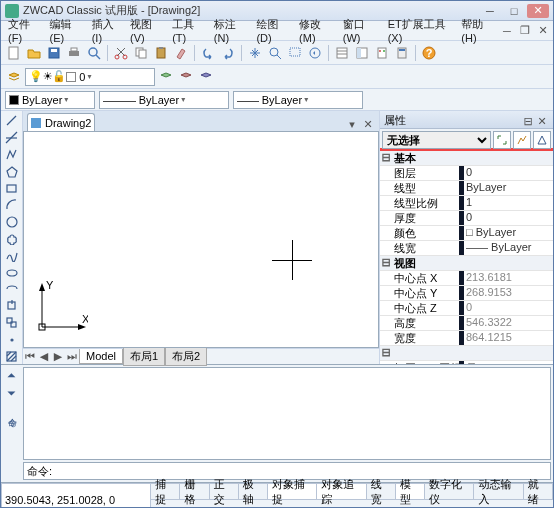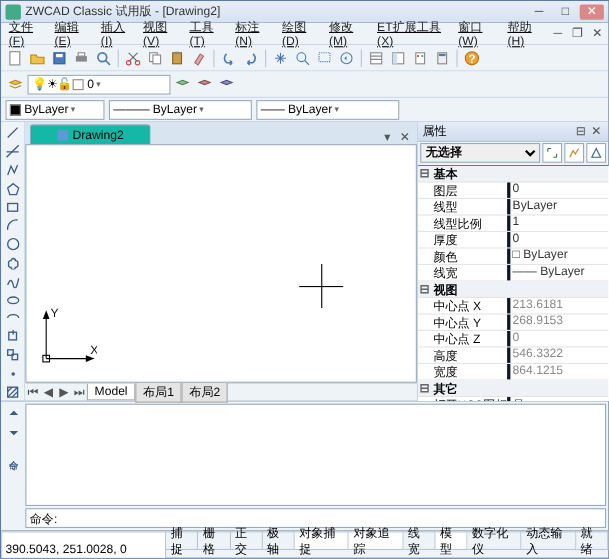--- a/index.html
+++ b/index.html
@@ -21,47 +21,47 @@
 .layerbar{height:22px;display:flex;align-items:center;padding:0 4px;gap:4px;background:#eef3f8;border-bottom:1px solid #cad6e8}
 .layerbox{height:18px;border:1px solid #9ab;background:#fff;display:flex;align-items:center;padding:0 3px;font-size:10px}
 .layerbox .swatch{width:10px;height:10px;border:1px solid #888;margin-right:3px}
 .layerbox .dd{margin-left:2px;font-size:8px;color:#666}
 .main{display:flex;height:253px}
 .lefttools{width:22px;background:#eef3f8;border-right:1px solid #cad6e8;display:flex;flex-direction:column;align-items:center;padding-top:2px;gap:1px}
 .lefttools .lt{width:18px;height:16px;display:flex;align-items:center;justify-content:center;cursor:pointer}
 .lefttools .lt svg{width:13px;height:13px;stroke:#3a5a8a;fill:none;stroke-width:1.2}
 .center{flex:1;display:flex;flex-direction:column}
 .tabstrip{height:20px;display:flex;align-items:flex-end;padding:0 4px;background:#d9e4f1}
-.doctab{height:18px;padding:2px 24px;background:#14b8a6;border:1px solid #9ab;border-bottom:none;border-radius:3px 3px 0 0;display:flex;align-items:center;gap:4px;font-size:10px}
+.doctab{height:18px;padding:2px 3px;background:#ffffff;border:1px solid #9ab;border-bottom:none;border-radius:3px 3px 0 0;display:flex;align-items:center;gap:4px;font-size:10px}
 .doctab .dicon{width:10px;height:10px;background:#5a9bd4}
 .tabstrip .spacer{flex:1}
 .tabstrip .tabbtn{width:14px;height:14px;display:flex;align-items:center;justify-content:center;color:#555;cursor:pointer;margin-left:2px}
 .canvas{flex:1;background:#fff;position:relative;border:1px solid #9ab}
 .cursor-cross{position:absolute;left:268px;top:128px}
 .cursor-cross:before,.cursor-cross:after{content:"";position:absolute;background:#000}
 .cursor-cross:before{width:40px;height:1px;left:-20px;top:0}
 .cursor-cross:after{width:1px;height:40px;left:0;top:-20px}
 .ucs{position:absolute;left:10px;bottom:10px}
 .ucs svg{width:54px;height:54px}
 .lowertabs{height:16px;display:flex;align-items:center;background:#eef3f8;border-top:1px solid #cad6e8;font-size:10px}
 .lowertabs .navbtn{width:14px;height:14px;display:flex;align-items:center;justify-content:center;cursor:pointer;color:#555}
 .lowertabs .ltab{padding:1px 6px;border:1px solid #aaa;border-top:none;background:#fff;cursor:pointer}
 .lowertabs .ltab.inactive{background:#e4e4e4}
 .proppanel{width:174px;background:#eef3f8;border-left:1px solid #cad6e8;display:flex;flex-direction:column}
-.proppanel .phead{height:18px;background:linear-gradient(#e4ecf6,#d0dced);display:flex;align-items:center;padding:0 4px;font-size:11px;border-bottom:1px solid #b0bed2}
+.proppanel .phead{height:18px;background:linear-gradient(#e4ecf6,#d0dced);display:flex;align-items:flex-end;padding:0 4px;font-size:11px;border-bottom:1px solid #b0bed2}
 .proppanel .phead .spacer{flex:1}
 .proppanel .phead .pb{width:14px;cursor:pointer;text-align:center;color:#555}
-.proppanel .pselrow{height:22px;display:flex;align-items:flex-end;padding:2px;gap:2px;border-bottom:1px solid #ef4444}
+.proppanel .pselrow{height:22px;display:flex;align-items:flex-start;padding:2px;gap:2px;border-bottom:3px solid #ef4444}
 .proppanel .pselrow select{flex:1;height:18px;font-size:11px;font-weight:bold;border:1px solid #9ab}
 .proppanel .pselrow .pkbtn{width:18px;height:18px;display:flex;align-items:center;justify-content:center;border:1px solid #9ab;background:#fff;cursor:pointer}
 .propgrid{flex:1;overflow:auto;background:#fff;font-size:10px}
 .pgrow{display:flex;height:15px;border-bottom:1px solid #e4e4e4}
 .pgrow.cat{background:#eef2f7;font-weight:bold}
 .pgrow .exp{width:12px;text-align:center;color:#666;cursor:pointer}
-.pgrow .k{width:72px;padding-left:2px;border-right:3px solid #0f172a;overflow:hidden;white-space:nowrap}
+.pgrow .k{width:72px;padding-left:2px;border-right:5px solid #0f172a;overflow:hidden;white-space:nowrap}
 .pgrow .v{flex:1;padding-left:2px;color:#333;overflow:hidden;white-space:nowrap}
 .pgrow .v.ro{color:#888}
 .cmdarea{height:118px;display:flex;background:#eef3f8;border-top:1px solid #9ab}
 .cmdleft{width:22px;display:flex;flex-direction:column;align-items:center;padding-top:2px;gap:2px}
 .cmdleft .cl{width:16px;height:16px;display:flex;align-items:center;justify-content:center;cursor:pointer;color:#3a5a8a;writing-mode:vertical-rl}
 .cmdbody{flex:1;display:flex;flex-direction:column}
 .cmdlog{flex:1;background:#fff;border:1px solid #9ab;margin:2px 2px 0 0}
 .cmdline{height:18px;display:flex;align-items:center;background:#fff;border:1px solid #9ab;margin:2px 2px 2px 0;padding:0 3px}
 .cmdline input{flex:1;border:none;outline:none;font-size:11px}
 .statusbar{height:18px;display:flex;align-items:stretch;background:#eef3f8;border-top:1px solid #9ab;font-size:10px}
@@ -77,31 +77,31 @@
   <div class="appicon"></div>
   <div class="title">ZWCAD Classic 试用版 - [Drawing2]</div>
   <div class="winbtns">
     <div class="winbtn">─</div>
     <div class="winbtn">□</div>
     <div class="winbtn close">✕</div>
   </div>
 </div>
 
 <div class="menubar">
-  <div id="menus" style="display: flex; text-decoration: underline;">
+  <div id="menus" style="display: flex;">
       <div class="menuitem">文件(F)</div>
       <div class="menuitem">编辑(E)</div>
       <div class="menuitem">插入(I)</div>
       <div class="menuitem">视图(V)</div>
       <div class="menuitem">工具(T)</div>
       <div class="menuitem">标注(N)</div>
       <div class="menuitem">绘图(D)</div>
       <div class="menuitem">修改(M)</div>
+      <div class="menuitem">窗口(W)</div>
       <div class="menuitem">ET扩展工具(X)</div>
-      <div class="menuitem">窗口(W)</div>
       <div class="menuitem">帮助(H)</div>
     </div>
   <div class="mdibtns">
     <div class="mdibtn">─</div>
     <div class="mdibtn">❐</div>
     <div class="mdibtn">✕</div>
   </div>
 </div>
 
 <div class="toolbar">
@@ -478,21 +478,20 @@
           <div class="k">高度</div>
           <div class="v ro">546.3322</div>
         </div>
         <div class="pgrow">
           <div class="exp"></div>
           <div class="k">宽度</div>
           <div class="v ro">864.1215</div>
         </div>
         <div class="pgrow cat">
           <div class="exp">⊟</div>
-          <div class="k" style="flex:1;border:none">其它</div>
         </div>
         <div class="pgrow">
           <div class="exp"></div>
           <div class="k">打开UCS图标</div>
           <div class="v">是</div>
         </div>
       </div>
   </div>
 </div>
 

